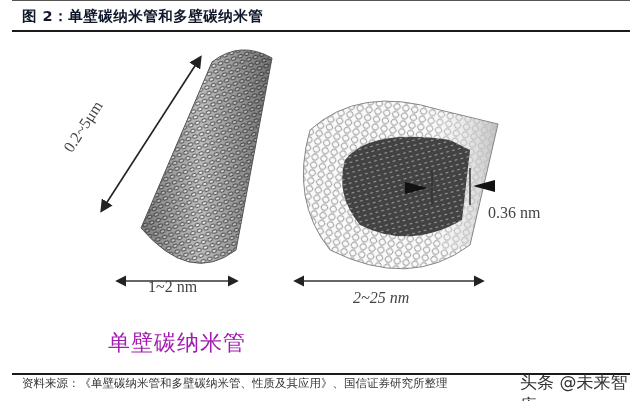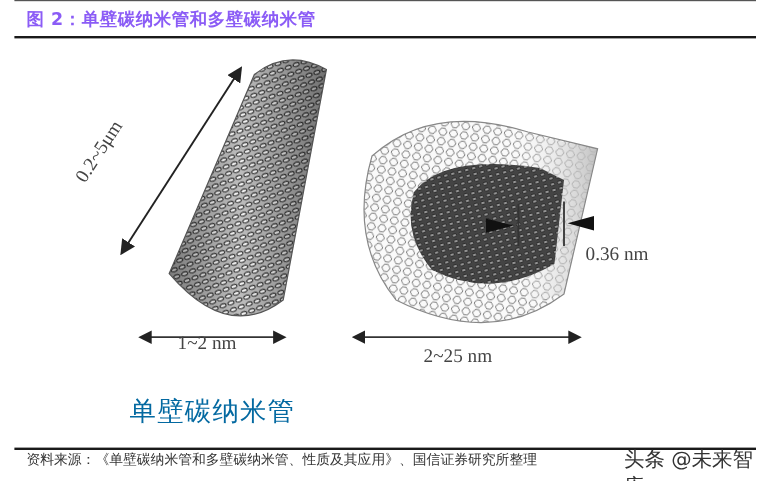--- a/index.html
+++ b/index.html
@@ -1,23 +1,23 @@
 <!DOCTYPE html>
 <html><head>
 <meta charset="utf-8">
 <style>
   html, body { margin:0; padding:0; background:#ffffff; }
   body { width:640px; height:401px; position:relative; overflow:hidden; font-family:"DejaVu Sans", sans-serif; }
   .top-rule { position:absolute; left:12px; right:10px; top:0; height:1px; background:#555; }
-  .title { position:absolute; left:22px; top:7px; font-size:14.5px; font-weight:bold; color:#8b5cf6; letter-spacing:0.5px; font-family:"DejaVu Sans", sans-serif; }
+  .title { position:absolute; left:22px; top:7px; font-size:14.5px; font-weight:bold; color:#0f172a; letter-spacing:0.5px; font-family:"DejaVu Sans", sans-serif; }
   .title-rule { position:absolute; left:12px; right:10px; top:30px; height:2px; background:#1a1a1a; }
   .figure { position:absolute; left:0; top:34px; width:640px; height:336px; }
   .figure svg { position:absolute; left:0; top:0; }
   .dim-label { position:absolute; font-family:"Liberation Serif", serif; color:#444; font-size:16px; }
-  .cap { position:absolute; font-family:"DejaVu Sans", sans-serif; font-size:22px; color:#0369a1; letter-spacing:1px; }
+  .cap { position:absolute; font-family:"DejaVu Sans", sans-serif; font-size:22px; color:#a21caf; letter-spacing:1px; }
   .bottom-rule { position:absolute; left:12px; right:10px; top:373px; height:2px; background:#1a1a1a; }
   .source { position:absolute; left:22px; top:376px; font-size:11.5px; color:#333; font-family:"DejaVu Serif", serif; }
   .watermark { position:absolute; left:520px; top:371px; font-size:17px; color:#333; font-family:"DejaVu Sans", sans-serif; }
 </style>
 </head>
 <body>
 
 <div class="top-rule"></div>
 <div class="title">图 2：单壁碳纳米管和多壁碳纳米管</div>
 <div class="title-rule"></div>
@@ -77,19 +77,19 @@
       <path d="M405 182 L428 188 L405 194 Z" fill="#111"></path>
       <path d="M495 180 L473 186 L495 192 Z" fill="#111"></path>
     </g>
 
     <line x1="296" y1="281" x2="482" y2="281" stroke="#333" stroke-width="1.4" marker-end="url(#arr)" marker-start="url(#arrs)"></line>
   </svg>
 
   <div class="dim-label" style="left:60px; top:112px; transform:rotate(-57deg); transform-origin:left top; white-space:nowrap;">0.2~5μm</div>
   <div class="dim-label" style="left:148px; top:244px;">1~2 nm</div>
   <div class="dim-label" style="left:488px; top:170px;">0.36 nm</div>
-  <div class="dim-label" style="left:353px; top:255px;">2~25 nm</div>
+  <div class="dim-label" style="left:353px; top:255px;font-style:italic;">2~25 nm</div>
   <div class="cap" style="left:108px; top:294px;">单壁碳纳米管</div>
 </div>
 
 <div class="bottom-rule"></div>
 <div class="source">资料来源：《单壁碳纳米管和多壁碳纳米管、性质及其应用》、国信证券研究所整理</div>
 <div class="watermark">头条 @未来智库</div>
 
 </body></html>

